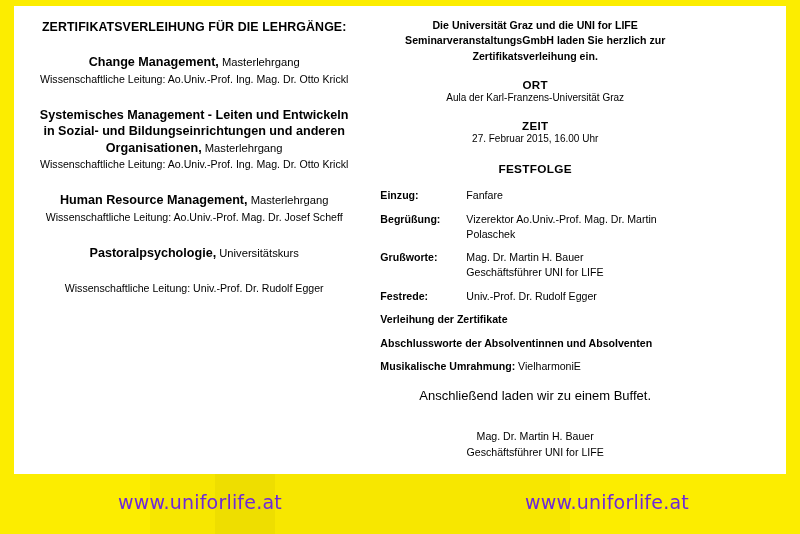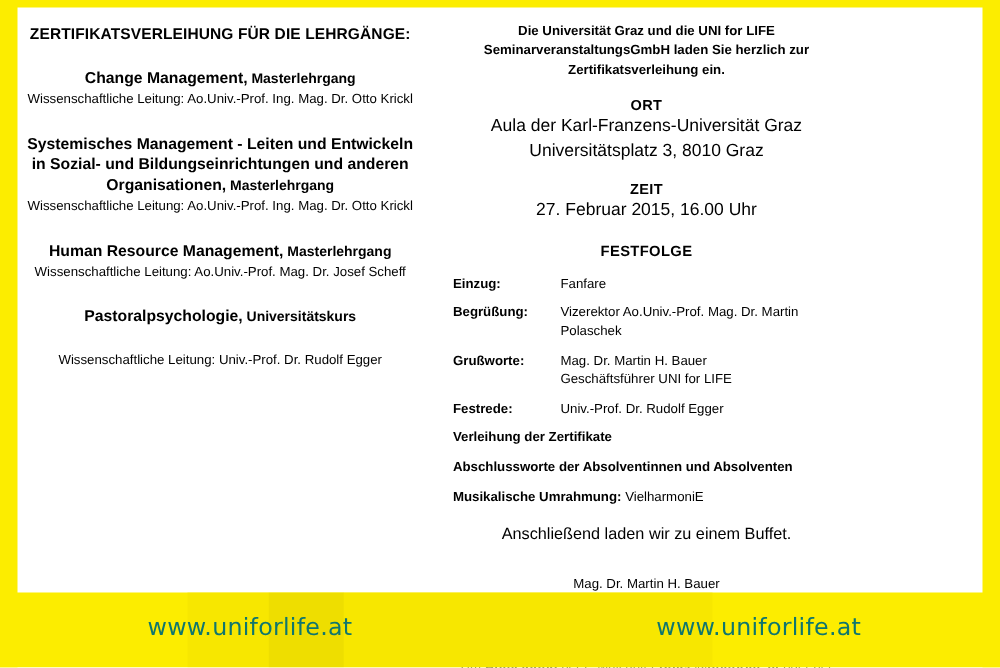--- a/index.html
+++ b/index.html
@@ -71,30 +71,30 @@
   .footer-inner {
     position: absolute;
     left: 0; top: 0;
     width: 800px; height: 60px;
     display: flex;
     align-items: center;
   }
   .footer-url {
     font-family: "DejaVu Sans", sans-serif;
     font-size: 19px;
-    color: #0f766e;
+    color: #6d28d9;
     letter-spacing: .2px;
     white-space: nowrap;
   }
   .footer-url.left { position: absolute; left: 118px; top: 17px; }
   .footer-url.right { position: absolute; left: 525px; top: 17px; }
 
   .content {
     position: absolute;
-    left: 4px;
+    left: 22px;
     top: 6px;
     width: 684px;
     height: 468px;
     display: flex;
   }
   .col-left {
     width: 386px;
     padding: 10px 12px 0 14px;
     box-sizing: border-box;
     text-align: center;
@@ -116,21 +116,21 @@
   .course {
     margin-top: 20px;
     text-align: center;
     line-height: 1.32;
   }
   .course-title {
     font-size: 12.6px;
     font-weight: bold;
   }
   .course-title .kind {
-    font-weight: bold;
+    font-weight: normal;
     font-size: 11.2px;
   }
   .course-lead {
     font-size: 10.6px;
     margin-top: 2px;
   }
 
   
   .intro {
     font-size: 10.6px;
@@ -142,21 +142,21 @@
   .block-center {
     text-align: center;
     margin-top: 14px;
   }
   .block-label {
     font-size: 11.6px;
     font-weight: bold;
     letter-spacing: .3px;
   }
   .block-line {
-    font-size: 14px;
+    font-size: 10px;
     line-height: 1.42;
   }
   .festfolge-title {
     font-size: 11.8px;
     font-weight: bold;
     text-align: center;
     margin-top: 16px;
     letter-spacing: .3px;
   }
   .prog {
@@ -251,21 +251,20 @@
         <div class="course-lead">Wissenschaftliche Leitung: Univ.-Prof. Dr. Rudolf Egger</div>
       </div>
     </div>
 
     <div class="col-right">
       <div class="intro">Die Universität Graz und die UNI for LIFE SeminarveranstaltungsGmbH laden Sie herzlich zur Zertifikatsverleihung ein.</div>
 
       <div class="block-center">
         <div class="block-label">ORT</div>
         <div class="block-line">Aula der Karl-Franzens-Universität Graz</div>
-        <div class="block-line">Universitätsplatz 3, 8010 Graz</div>
       </div>
 
       <div class="block-center">
         <div class="block-label">ZEIT</div>
         <div class="block-line">27. Februar 2015, 16.00 Uhr</div>
       </div>
 
       <div class="festfolge-title">FESTFOLGE</div>
 
       <div class="prog">

